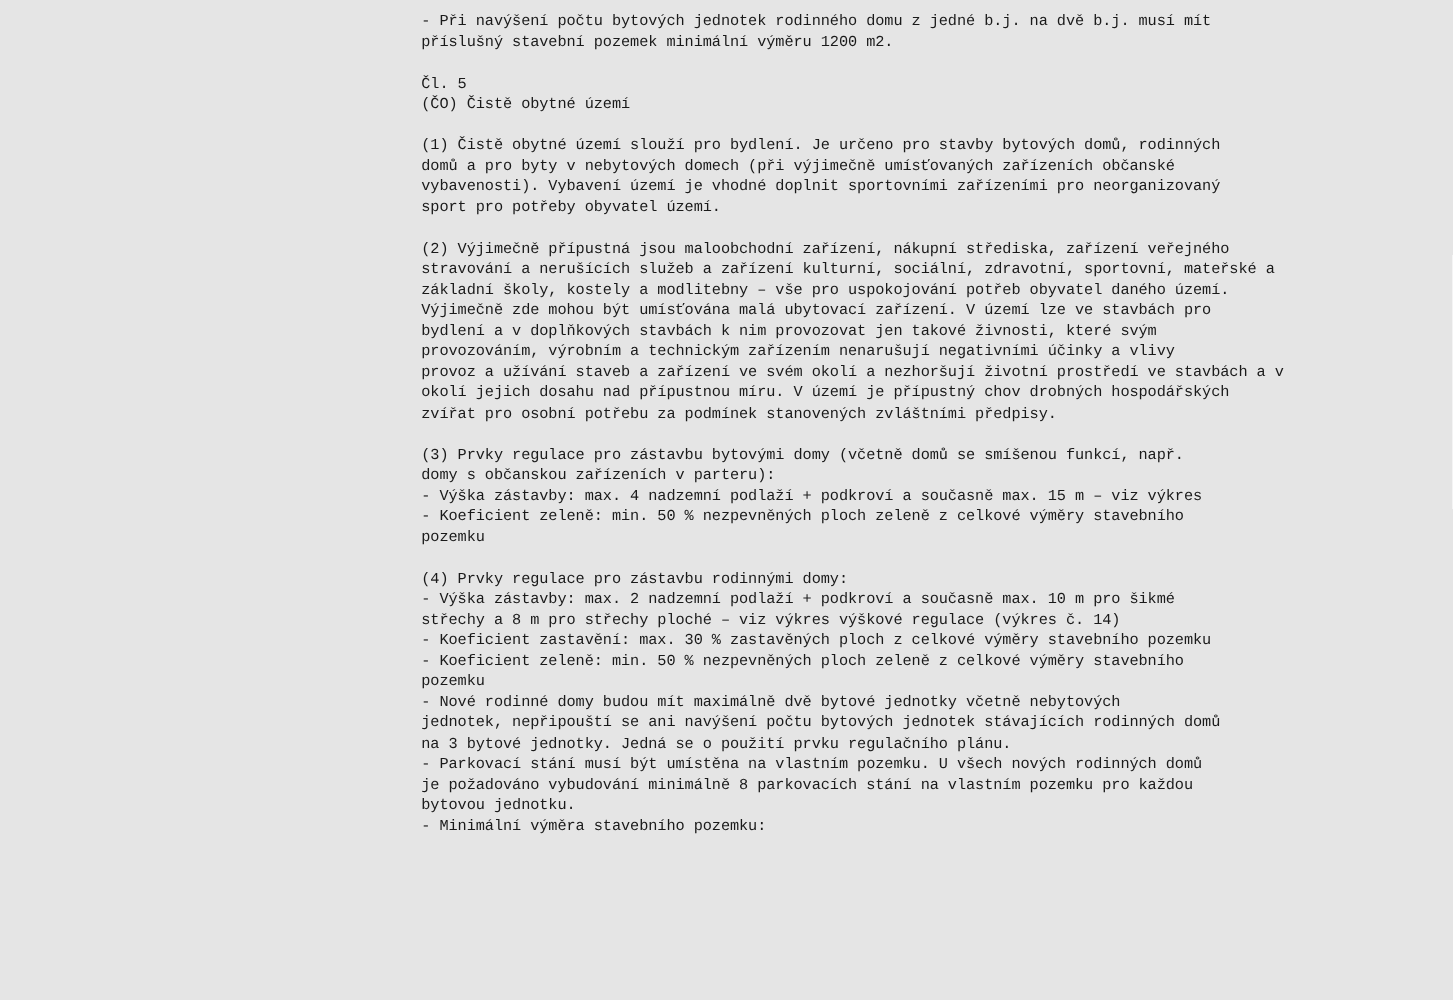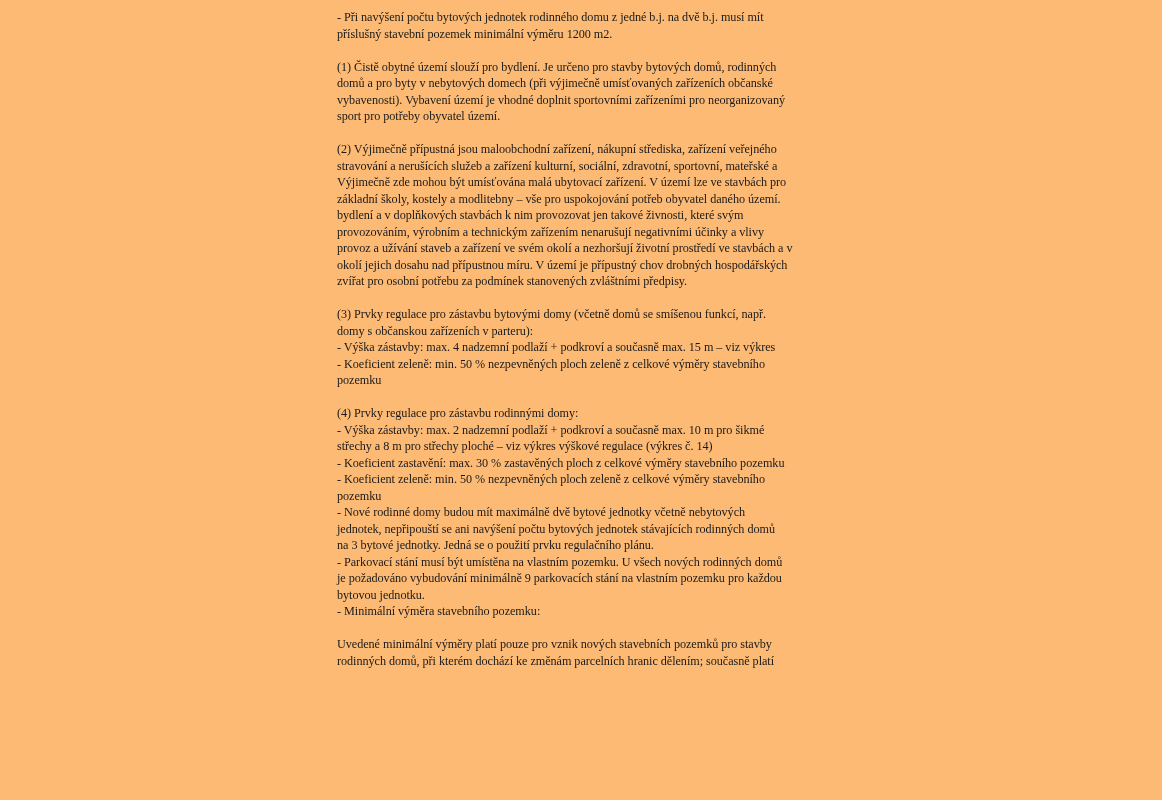--- a/index.html
+++ b/index.html
@@ -4,23 +4,23 @@
 <style>
   html, body {
     margin: 0;
     padding: 0;
     background: #ffffff;
   }
   .page {
     position: relative;
     width: 1162px;
     height: 800px;
-    background: #fdba74;
+    background: #e5e5e5;
     overflow: hidden;
-    font-family: Liberation Serif, serif;
+    font-family: Liberation Mono, monospace;
   }
   .doc-text {
     position: absolute;
     left: 337px;
     top: 9px;
     width: 520px;
     color: #1a1a1a;
     font-size: 12.2px;
     line-height: 16.5px;
     letter-spacing: -0.05px;
@@ -38,30 +38,34 @@
 </head>
 <body>
 
 <div class="page">
   <div class="doc-text" id="doc-text">
       <div class="paragraph">
         <div class="text-line">- Při navýšení počtu bytových jednotek rodinného domu z jedné b.j. na dvě b.j. musí mít</div>
         <div class="text-line">příslušný stavební pozemek minimální výměru 1200 m2.</div>
       </div>
       <div class="paragraph">
+        <div class="text-line">Čl. 5</div>
+        <div class="text-line">(ČO) Čistě obytné území</div>
+      </div>
+      <div class="paragraph">
         <div class="text-line">(1) Čistě obytné území slouží pro bydlení. Je určeno pro stavby bytových domů, rodinných</div>
         <div class="text-line">domů a pro byty v nebytových domech (při výjimečně umísťovaných zařízeních občanské</div>
         <div class="text-line">vybavenosti). Vybavení území je vhodné doplnit sportovními zařízeními pro neorganizovaný</div>
         <div class="text-line">sport pro potřeby obyvatel území.</div>
       </div>
       <div class="paragraph">
         <div class="text-line">(2) Výjimečně přípustná jsou maloobchodní zařízení, nákupní střediska, zařízení veřejného</div>
         <div class="text-line">stravování a nerušících služeb a zařízení kulturní, sociální, zdravotní, sportovní, mateřské a</div>
+        <div class="text-line">základní školy, kostely a modlitebny – vše pro uspokojování potřeb obyvatel daného území.</div>
         <div class="text-line">Výjimečně zde mohou být umísťována malá ubytovací zařízení. V území lze ve stavbách pro</div>
-        <div class="text-line">základní školy, kostely a modlitebny – vše pro uspokojování potřeb obyvatel daného území.</div>
         <div class="text-line">bydlení a v doplňkových stavbách k nim provozovat jen takové živnosti, které svým</div>
         <div class="text-line">provozováním, výrobním a technickým zařízením nenarušují negativními účinky a vlivy</div>
         <div class="text-line">provoz a užívání staveb a zařízení ve svém okolí a nezhoršují životní prostředí ve stavbách a v</div>
         <div class="text-line">okolí jejich dosahu nad přípustnou míru. V území je přípustný chov drobných hospodářských</div>
         <div class="text-line">zvířat pro osobní potřebu za podmínek stanovených zvláštními předpisy.</div>
       </div>
       <div class="paragraph">
         <div class="text-line">(3) Prvky regulace pro zástavbu bytovými domy (včetně domů se smíšenou funkcí, např.</div>
         <div class="text-line">domy s občanskou zařízeních v parteru):</div>
         <div class="text-line">- Výška zástavby: max. 4 nadzemní podlaží + podkroví a současně max. 15 m – viz výkres</div>
@@ -72,22 +76,18 @@
         <div class="text-line">(4) Prvky regulace pro zástavbu rodinnými domy:</div>
         <div class="text-line">- Výška zástavby: max. 2 nadzemní podlaží + podkroví a současně max. 10 m pro šikmé</div>
         <div class="text-line">střechy a 8 m pro střechy ploché – viz výkres výškové regulace (výkres č. 14)</div>
         <div class="text-line">- Koeficient zastavění: max. 30 % zastavěných ploch z celkové výměry stavebního pozemku</div>
         <div class="text-line">- Koeficient zeleně: min. 50 % nezpevněných ploch zeleně z celkové výměry stavebního</div>
         <div class="text-line">pozemku</div>
         <div class="text-line">- Nové rodinné domy budou mít maximálně dvě bytové jednotky včetně nebytových</div>
         <div class="text-line">jednotek, nepřipouští se ani navýšení počtu bytových jednotek stávajících rodinných domů</div>
         <div class="text-line">na 3 bytové jednotky. Jedná se o použití prvku regulačního plánu.</div>
         <div class="text-line">- Parkovací stání musí být umístěna na vlastním pozemku. U všech nových rodinných domů</div>
-        <div class="text-line">je požadováno vybudování minimálně 9 parkovacích stání na vlastním pozemku pro každou</div>
+        <div class="text-line">je požadováno vybudování minimálně 8 parkovacích stání na vlastním pozemku pro každou</div>
         <div class="text-line">bytovou jednotku.</div>
         <div class="text-line">- Minimální výměra stavebního pozemku:</div>
-      </div>
-      <div class="paragraph">
-        <div class="text-line">Uvedené minimální výměry platí pouze pro vznik nových stavebních pozemků pro stavby</div>
-        <div class="text-line">rodinných domů, při kterém dochází ke změnám parcelních hranic dělením; současně platí</div>
       </div>
     </div>
 </div>
 
 </body></html>

